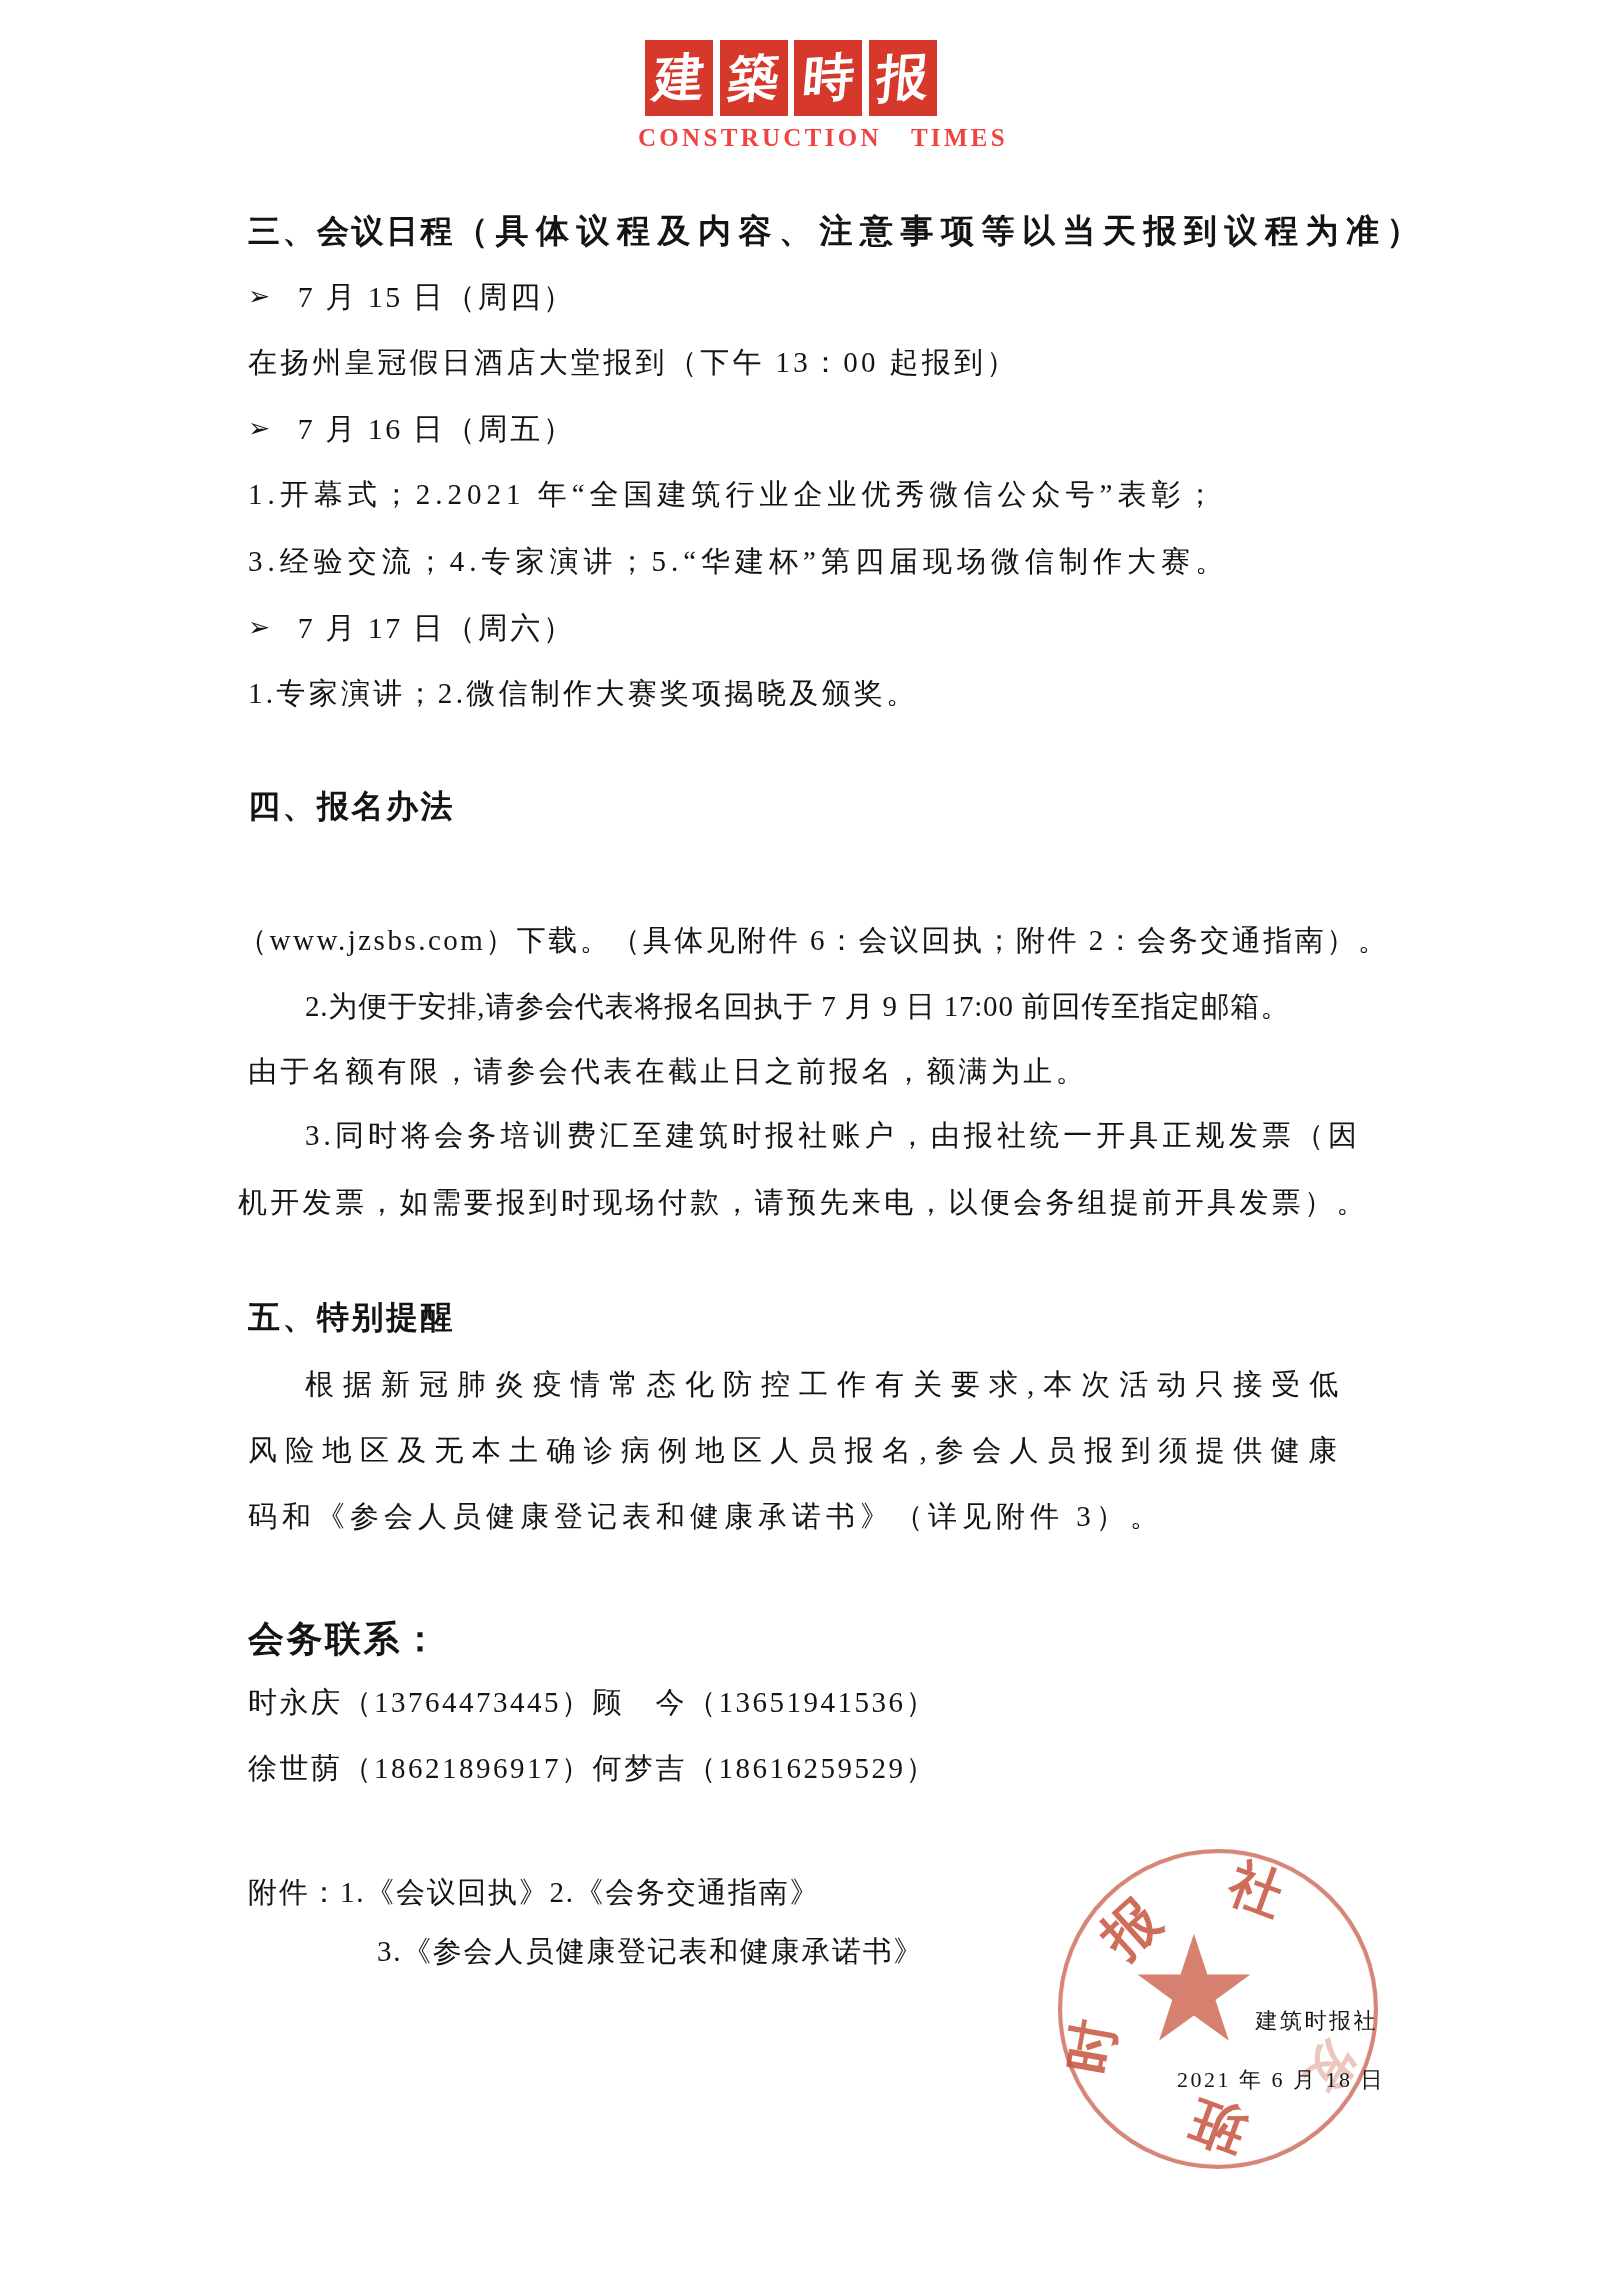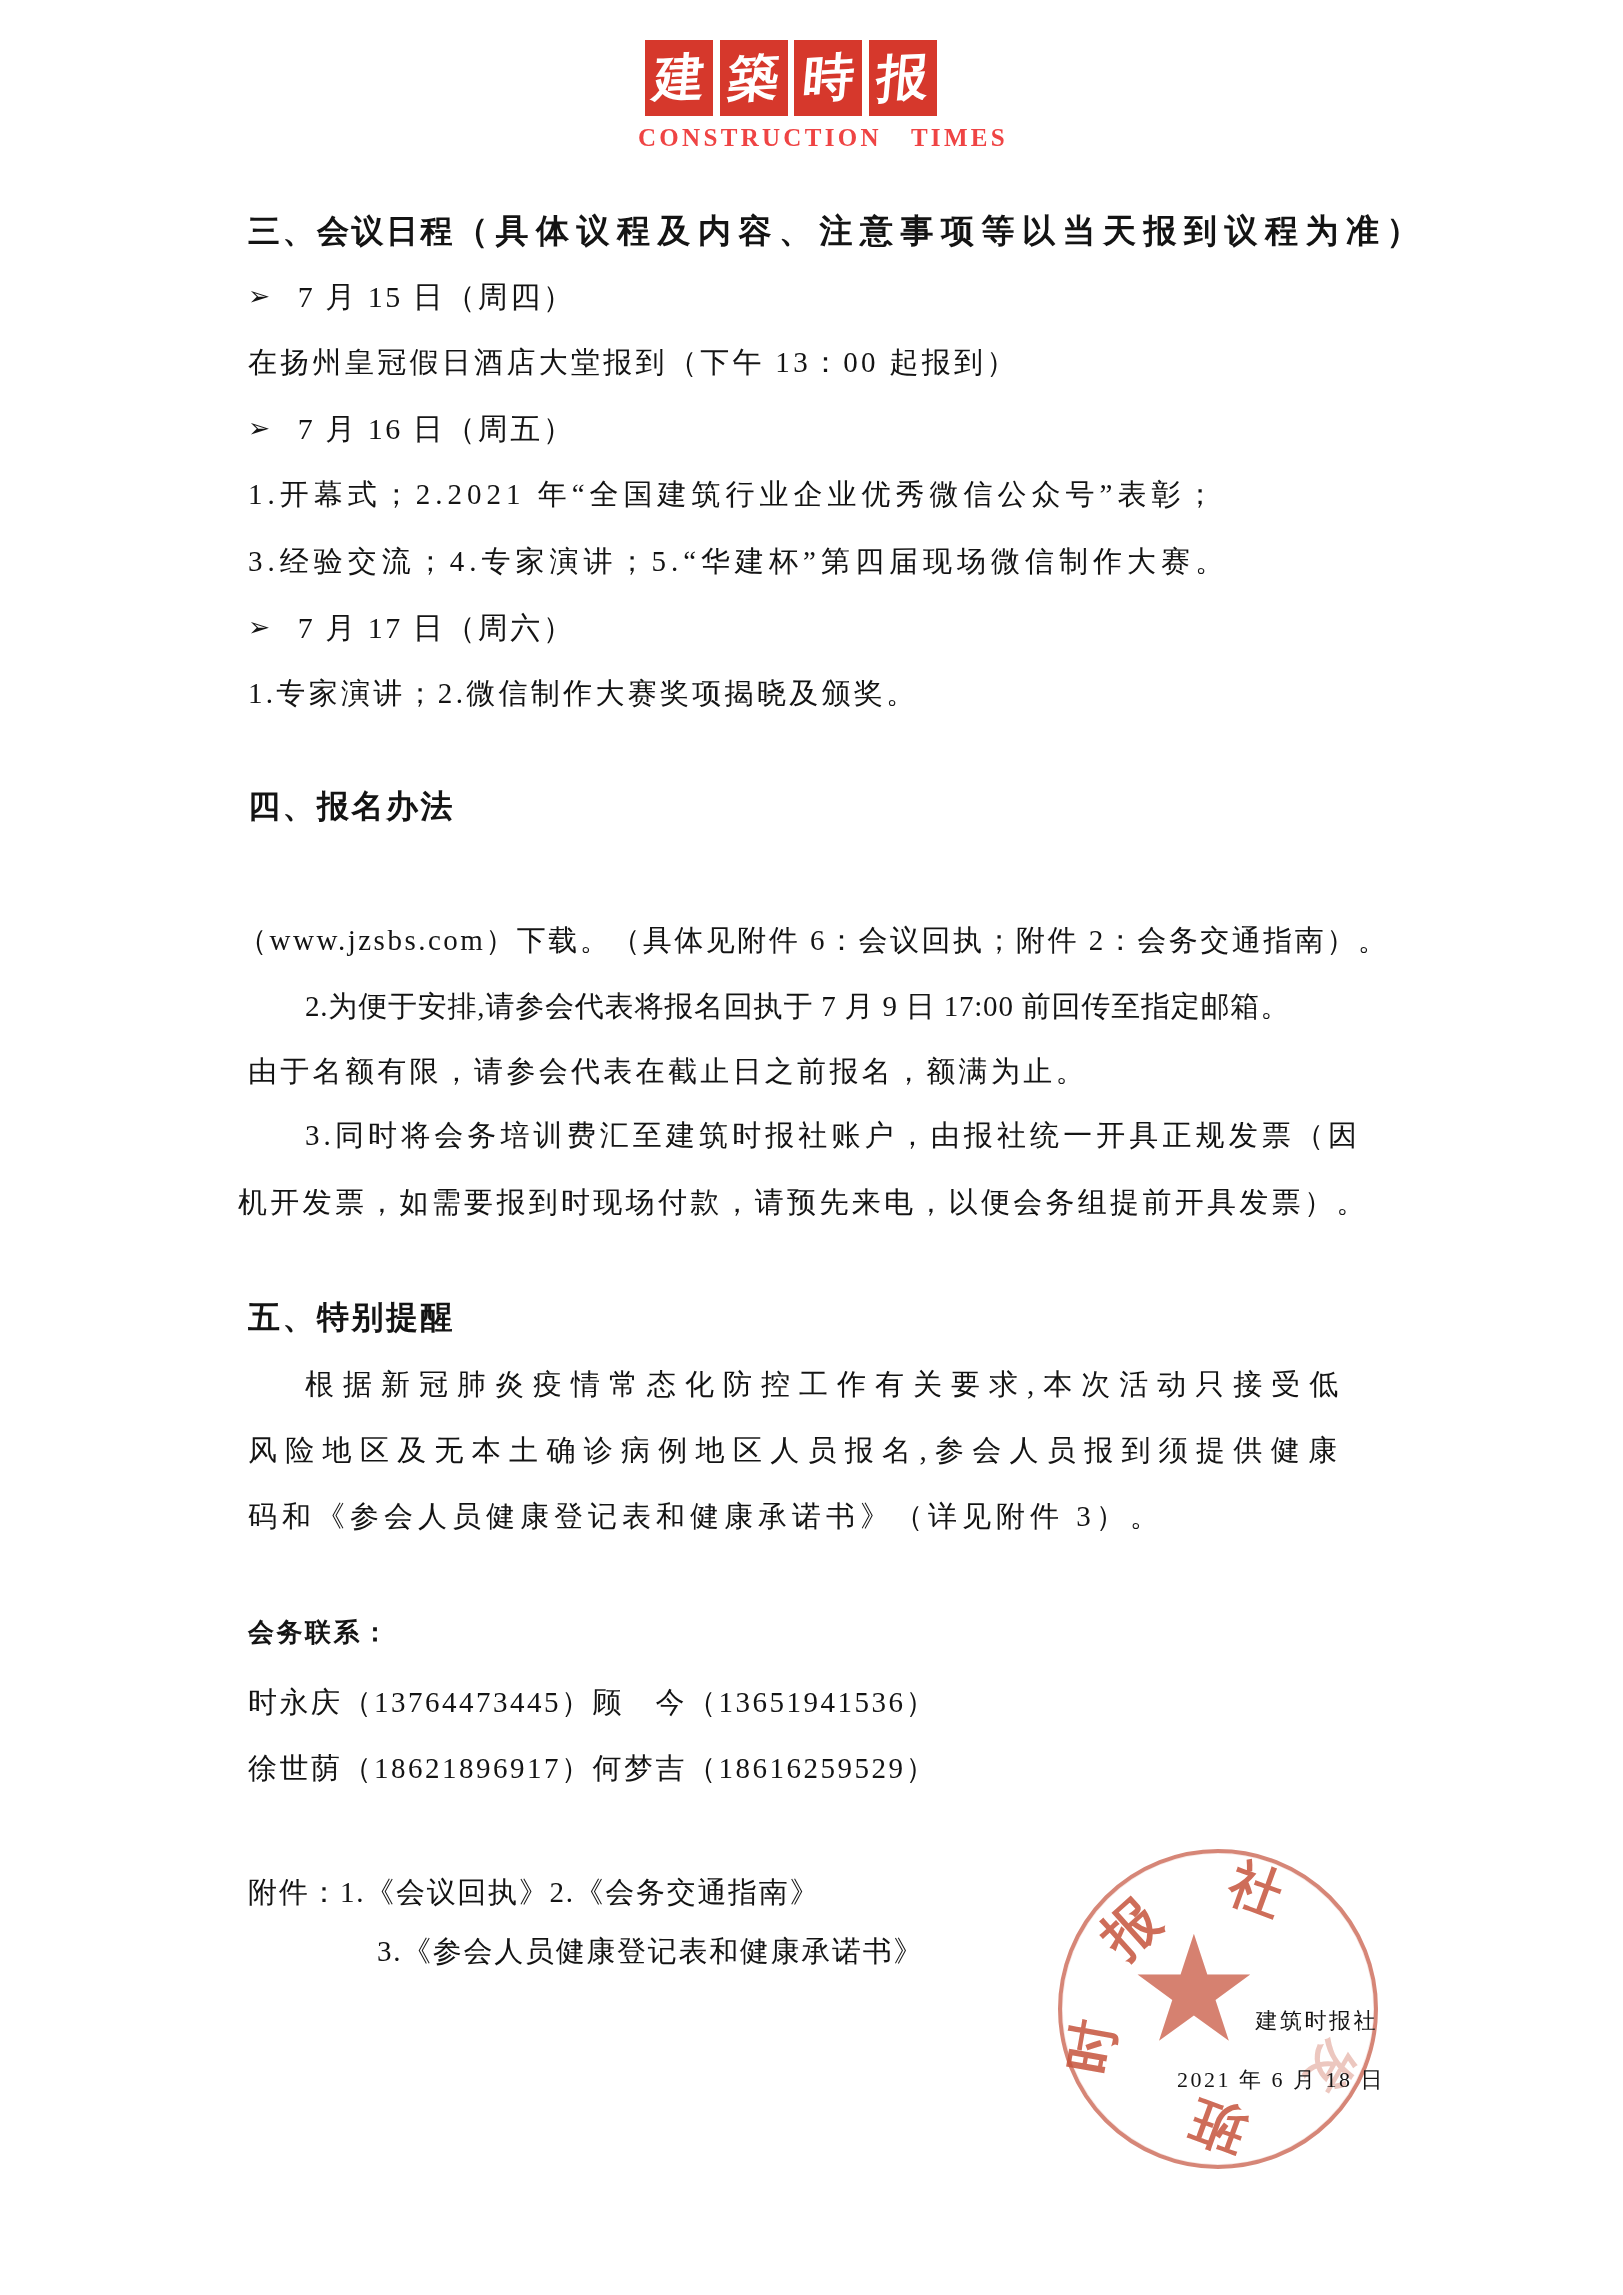--- a/index.html
+++ b/index.html
@@ -88,21 +88,21 @@
   <div class="line indent" style="top:987px;letter-spacing:0.8px">2.为便于安排,请参会代表将报名回执于 7 月 9 日 17:00 前回传至指定邮箱。</div>
   <div class="line" style="top:1052px;letter-spacing:3.3px">由于名额有限，请参会代表在截止日之前报名，额满为止。</div>
   <div class="line indent" style="top:1116px;letter-spacing:4.1px">3.同时将会务培训费汇至建筑时报社账户，由报社统一开具正规发票（因</div>
   <div class="line" style="top:1183px;left:238px;letter-spacing:3.3px">机开发票，如需要报到时现场付款，请预先来电，以便会务组提前开具发票）。</div>
 
   <div class="line heading" style="top:1296px">五、特别提醒</div>
   <div class="line indent" style="top:1365px;letter-spacing:9px">根据新冠肺炎疫情常态化防控工作有关要求,本次活动只接受低</div>
   <div class="line" style="top:1431px;letter-spacing:8.3px">风险地区及无本土确诊病例地区人员报名,参会人员报到须提供健康</div>
   <div class="line" style="top:1497px;letter-spacing:5px">码和《参会人员健康登记表和健康承诺书》（详见附件 3）。</div>
 
-  <div class="line heading" style="top:1615px;font-size:26px">会务联系：</div>
+  <div class="line heading" style="top:1615px;font-size:36px">会务联系：</div>
   <div class="line" style="top:1683px;letter-spacing:2.5px">时永庆（13764473445）顾　今（13651941536）</div>
   <div class="line" style="top:1749px;letter-spacing:2.5px">徐世荫（18621896917）何梦吉（18616259529）</div>
 
   <div class="line" style="top:1873px;letter-spacing:1.7px">附件：1.《会议回执》2.《会务交通指南》</div>
   <div class="line" style="top:1932px;left:377px;letter-spacing:1.7px">3.《参会人员健康登记表和健康承诺书》</div>
 
   <div class="stamp">
     <div class="stamp-circle"></div>
     <div class="stamp-star">★</div>
     <div class="ring rc-top">社</div>

